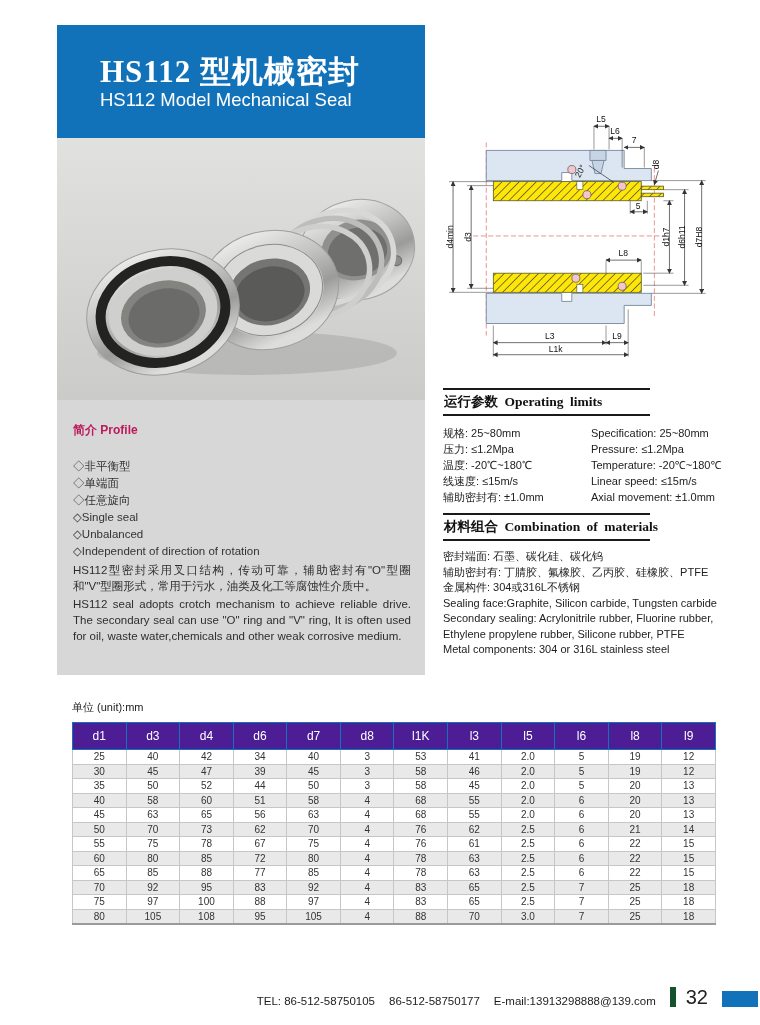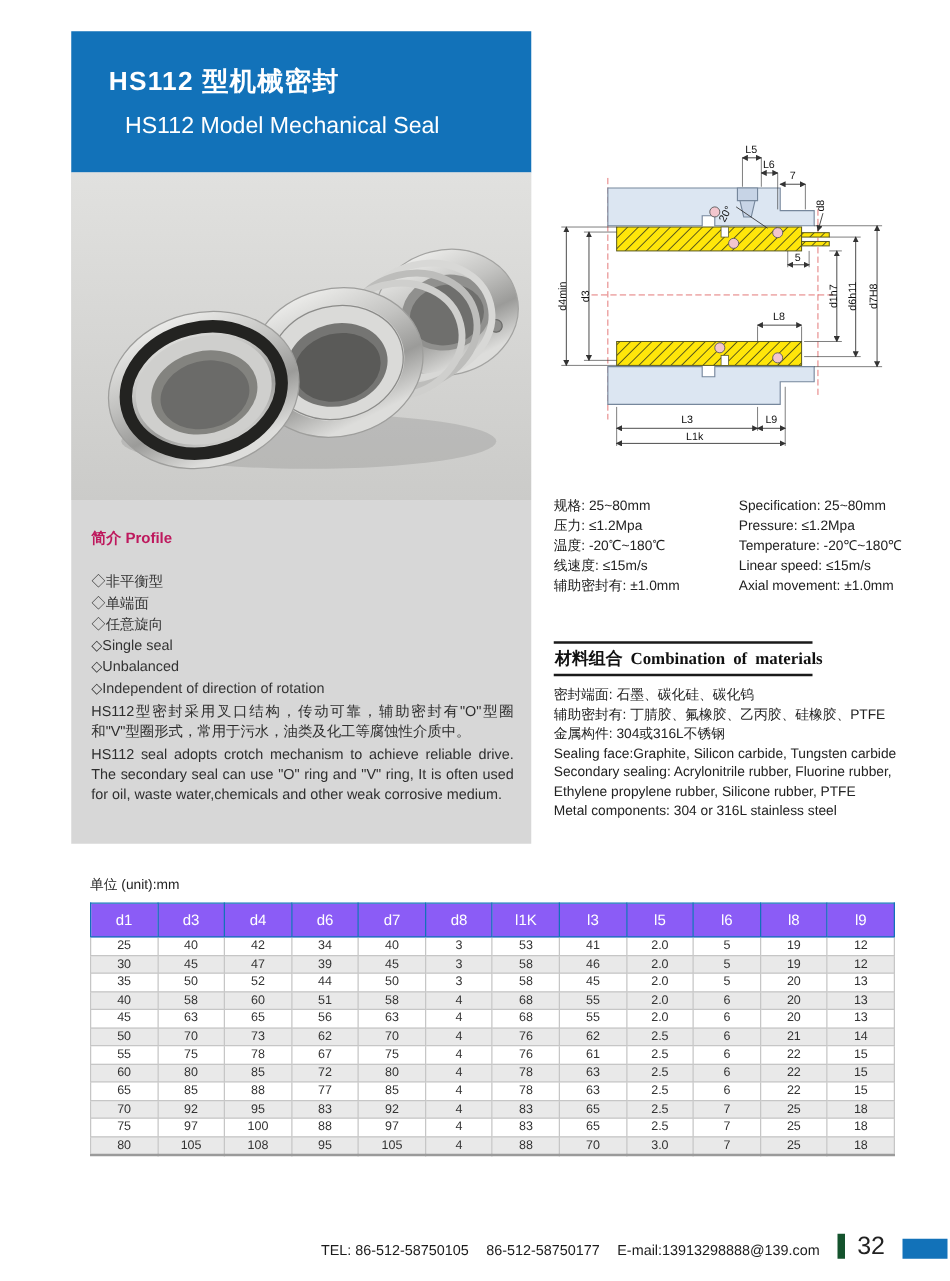--- a/index.html
+++ b/index.html
@@ -1,21 +1,21 @@
 <!DOCTYPE html>
 <html><head>
 <meta charset="utf-8">
 <style>
   html,body { margin:0; padding:0; background:#ffffff; }
   .page { position:relative; width:760px; height:1025px; background:#ffffff;
           font-family:"Liberation Sans", sans-serif; overflow:hidden; }
 
   
   .hdr { position:absolute; left:57px; top:25px; width:368px; height:113px; background:#1272b9; color:#fff; }
-  .hdr .t-zh { position:absolute; left:30px; top:26px; font-size:21px; font-weight:bold; letter-spacing:1px; white-space:nowrap; }
+  .hdr .t-zh { position:absolute; left:43px; top:26px; font-size:31px; font-weight:bold; letter-spacing:1px; white-space:nowrap;font-family:Liberation Serif, serif; }
   .hdr .t-en { position:absolute; left:43px; top:64px; font-size:18.5px; white-space:nowrap; }
 
   
   .panel { position:absolute; left:57px; top:138px; width:368px; height:537px; background:#d7d7d7; }
   .photo { position:absolute; left:0; top:0; width:368px; height:262px; display:block; }
   .profile { position:absolute; left:16px; top:284px; width:338px; color:#333; }
   .profile .ph { font-size:12px; font-weight:bold; color:#be185d; margin:0 0 19px 0; }
   .profile .bl { font-size:11.5px; line-height:17px; color:#333; }
   .profile .para { font-size:11.5px; line-height:16px; text-align:justify; margin-top:2px; color:#2e2e2e; }
 
@@ -29,21 +29,21 @@
   .spec-col { font-size:11px; line-height:16px; }
   .spec-col.zh { width:148px; }
   .spec-col.en { width:164px; }
   .mat { top:513px; }
   .mat-lines { margin-top:8px; font-size:11px; line-height:15.5px; }
 
   
   .unit { position:absolute; left:72px; top:700px; font-size:11px; color:#222; }
   table.dims { position:absolute; left:72px; top:722px; width:644px; border-collapse:collapse;
                table-layout:fixed; border-bottom:2px solid #9a9a9a; }
-  table.dims th { background:#8b5cf6; color:#fff; font-size:12px; font-weight:normal; height:26px;
+  table.dims th { background:#4c1d95; color:#fff; font-size:12px; font-weight:normal; height:26px;
                   text-align:center; border:1px solid #1272b9; padding:0; }
   table.dims td { border:1px solid #c6c6c6; text-align:center; font-size:10px; height:13.5px;
                   line-height:13px; color:#333; padding:0; }
   table.dims tbody tr:nth-child(even) { background:#e9e9e9; }
   table.dims tbody tr:nth-child(odd) { background:#ffffff; }
 
   
   .footer { position:absolute; right:2px; top:987px; display:flex; align-items:flex-end; gap:14px;
             font-size:11.5px; color:#1c1c1c; }
   .footer .pnum { font-size:20px; color:#222; border-left:6px solid #14532d; padding-left:10px; line-height:20px; }
@@ -217,20 +217,21 @@
     <line class="ext" x1="184" y1="196" x2="184" y2="243"></line>
     <line class="dim" x1="50" y1="229" x2="162" y2="229" marker-start="url(#ar)" marker-end="url(#ar)"></line>
     <text x="106" y="225" text-anchor="middle">L3</text>
     <line class="dim" x1="162" y1="229" x2="184" y2="229" marker-start="url(#ar)" marker-end="url(#ar)"></line>
     <text x="173" y="225" text-anchor="middle">L9</text>
     <line class="dim" x1="50" y1="241" x2="184" y2="241" marker-start="url(#ar)" marker-end="url(#ar)"></line>
     <text x="112" y="238" text-anchor="middle">L1k</text>
   </svg>
 
   <div class="sect op">
+    <div class="sect-title">运行参数 Operating limits</div>
     <div class="spec-cols">
       <div class="spec-col zh">
         <div>规格: 25~80mm</div>
         <div>压力: ≤1.2Mpa</div>
         <div>温度: -20℃~180℃</div>
         <div>线速度: ≤15m/s</div>
         <div>辅助密封有: ±1.0mm</div>
       </div>
       <div class="spec-col en">
         <div>Specification: 25~80mm</div>

